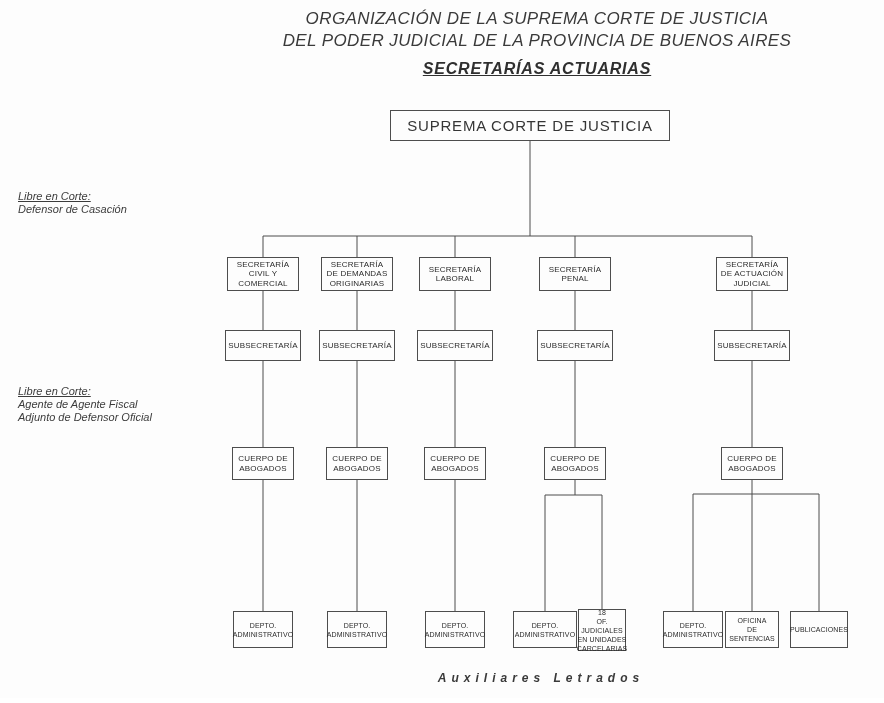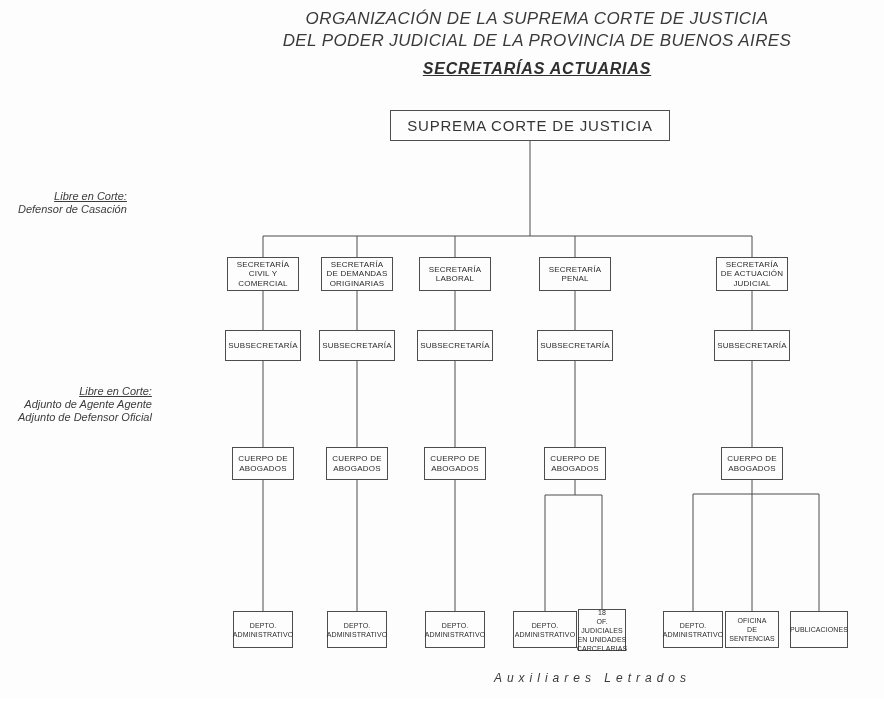--- a/index.html
+++ b/index.html
@@ -10,36 +10,36 @@
   .title-line{
     position:absolute;left:187px;width:700px;text-align:center;
     font-style:italic;font-size:17px;line-height:22px;color:#3a3a3a;letter-spacing:0.4px;
   }
   .subtitle{
     position:absolute;left:187px;width:700px;text-align:center;
     font-style:italic;font-weight:bold;font-size:16px;color:#2f2f2f;
     text-decoration:underline;letter-spacing:0.8px;
   }
   .note{
-    position:absolute;left:18px;font-style:italic;font-size:11px;line-height:13px;color:#3c3c3c;text-align:right;
+    position:absolute;left:18px;font-style:italic;font-size:11px;line-height:13px;color:#3c3c3c;
   }
   .note .h{text-decoration:underline;}
   .box{
     position:absolute;border:1px solid #4d4d4d;background:#fdfdfd;
     display:flex;align-items:center;justify-content:center;text-align:center;box-sizing:border-box;
   }
   .box span{white-space:pre-line;display:block;}
   .root-box{font-size:15px;letter-spacing:0.8px;color:#353535;}
   .node{font-size:8px;line-height:9.5px;letter-spacing:0.2px;color:#2a2a2a;}
   .node-sm{font-size:7px;line-height:9px;letter-spacing:0.1px;color:#2a2a2a;}
   svg.connectors{position:absolute;left:0;top:0;}
   svg.connectors line{stroke:#4d4d4d;stroke-width:1;}
   .footer{
-    position:absolute;left:391px;top:671px;width:300px;text-align:right;
-    font-style:italic;font-size:12px;letter-spacing:5px;color:#3a3a3a;
+    position:absolute;left:391px;top:671px;width:300px;text-align:center;
+    font-style:italic;font-size:12px;letter-spacing:5px;color:#3a3a3a;font-weight:bold;
   }
 </style>
 </head>
 <body>
 
 <div class="canvas">
 
   <svg class="connectors" width="884" height="703" aria-hidden="true">
 
     <line x1="530" y1="141" x2="530" y2="236"></line>
@@ -82,21 +82,21 @@
   <div class="title-line" style="top:8px;">ORGANIZACIÓN DE LA SUPREMA CORTE DE JUSTICIA</div>
   <div class="title-line" style="top:30px;">DEL PODER JUDICIAL DE LA PROVINCIA DE BUENOS AIRES</div>
   <div class="subtitle" style="top:60px;">SECRETARÍAS ACTUARIAS</div>
 
   <div class="note" style="top:190px;">
     <div class="h">Libre en Corte:</div>
     <div>Defensor de Casación</div>
   </div>
   <div class="note" style="top:385px;">
     <div class="h">Libre en Corte:</div>
-    <div>Adjunto de Agente Agente</div>
+    <div>Agente de Agente Fiscal</div>
     <div>Adjunto de Defensor Oficial</div>
   </div>
 
   <div class="box root-box" style="left:390px;top:110px;width:280px;height:31px;">
     <span>SUPREMA CORTE DE JUSTICIA</span>
   </div>
 
   <div class="box node" style="left:227px;top:257px;width:72px;height:34px;">
       <span>SECRETARÍA
 CIVIL Y

